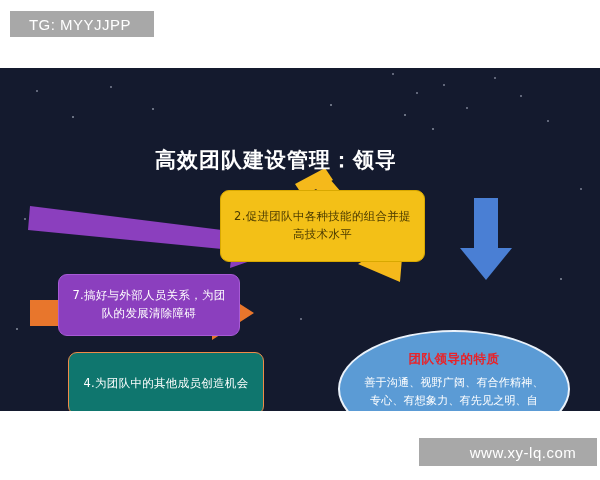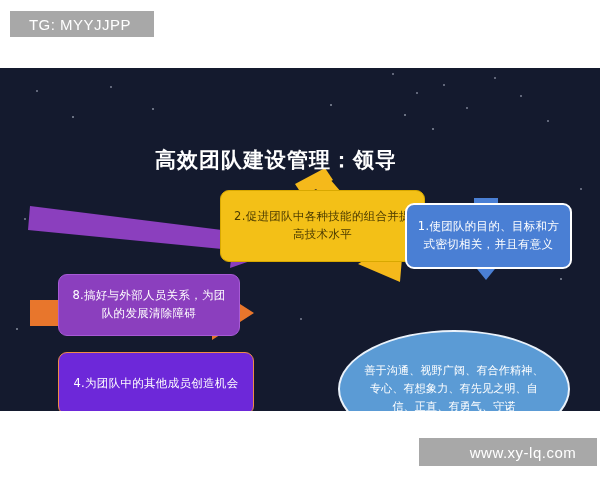--- a/index.html
+++ b/index.html
@@ -107,22 +107,22 @@
     left: 405px; top: 135px; width: 167px; height: 66px;
     background: #4a7fd4;
     border: 2px solid #ffffff;
   }
   #box-purple {
     left: 58px; top: 206px; width: 182px; height: 62px;
     background: #8b3fbe;
     border: 1px solid #a75ad6;
   }
   #box-orange {
-    left: 58px; top: 284px; width: 196px; height: 63px;
-    background: #6d28d9;
+    left: 68px; top: 284px; width: 196px; height: 63px;
+    background: #0f766e;
     border: 1px solid #f08b47;
   }
 
   
   #ellipse {
     position: absolute;
     left: 338px; top: 262px;
     width: 232px; height: 118px;
     border-radius: 50%;
     background: #5b9bd5;
@@ -204,25 +204,25 @@
 
     <g>
       <polygon fill="#e8762c" points="30,232 212,232 212,218 254,245 212,272 212,258 30,258"></polygon>
     </g>
   </svg>
 
   <div id="slide-title">高效团队建设管理：领导</div>
 
   <div class="box" id="box-yellow">2.促进团队中各种技能的组合并提高技术水平</div>
 
-  <div class="box" id="box-blue">1.使团队的目的、目标和方式密切相关，并且有意义</div>
-
-  <div class="box" id="box-purple">8.搞好与外部人员关系，为团队的发展清除障碍</div>
+
+  <div class="box" id="box-purple">7.搞好与外部人员关系，为团队的发展清除障碍</div>
 
   <div class="box" id="box-orange">4.为团队中的其他成员创造机会</div>
 
   <div id="ellipse">
+    <div id="ellipse-title">团队领导的特质</div>
     <div id="ellipse-body">善于沟通、视野广阔、有合作精神、专心、有想象力、有先见之明、自信、正直、有勇气、守诺</div>
   </div>
 
 </div>
 
 <div class="watermark" id="watermark-bottom">www.xy-lq.com</div>
 
 </body></html>

